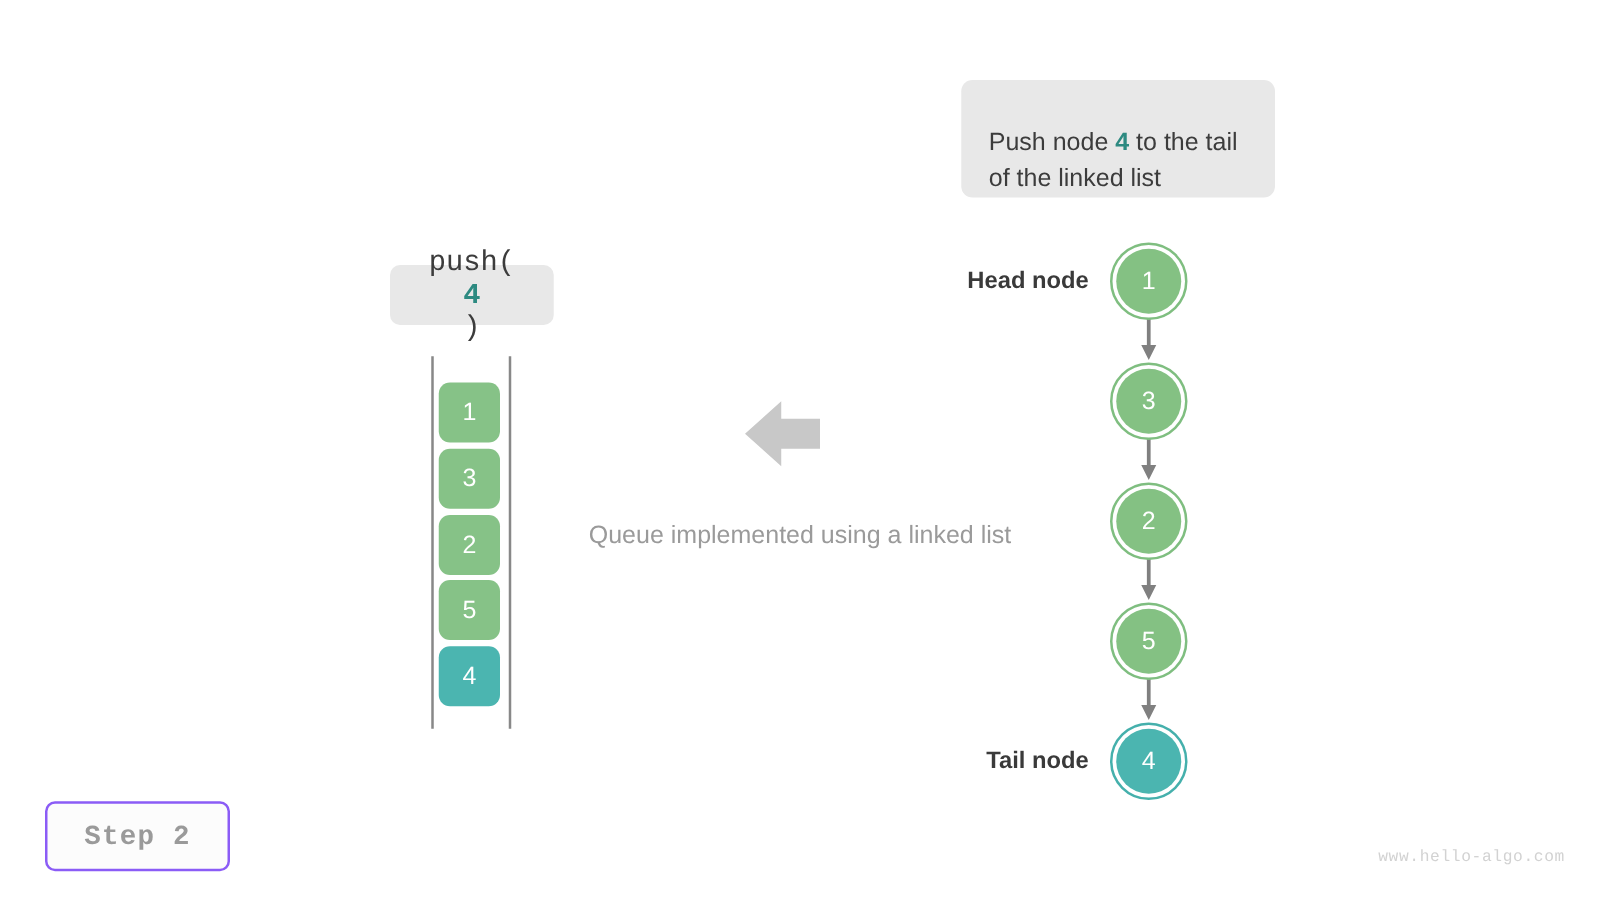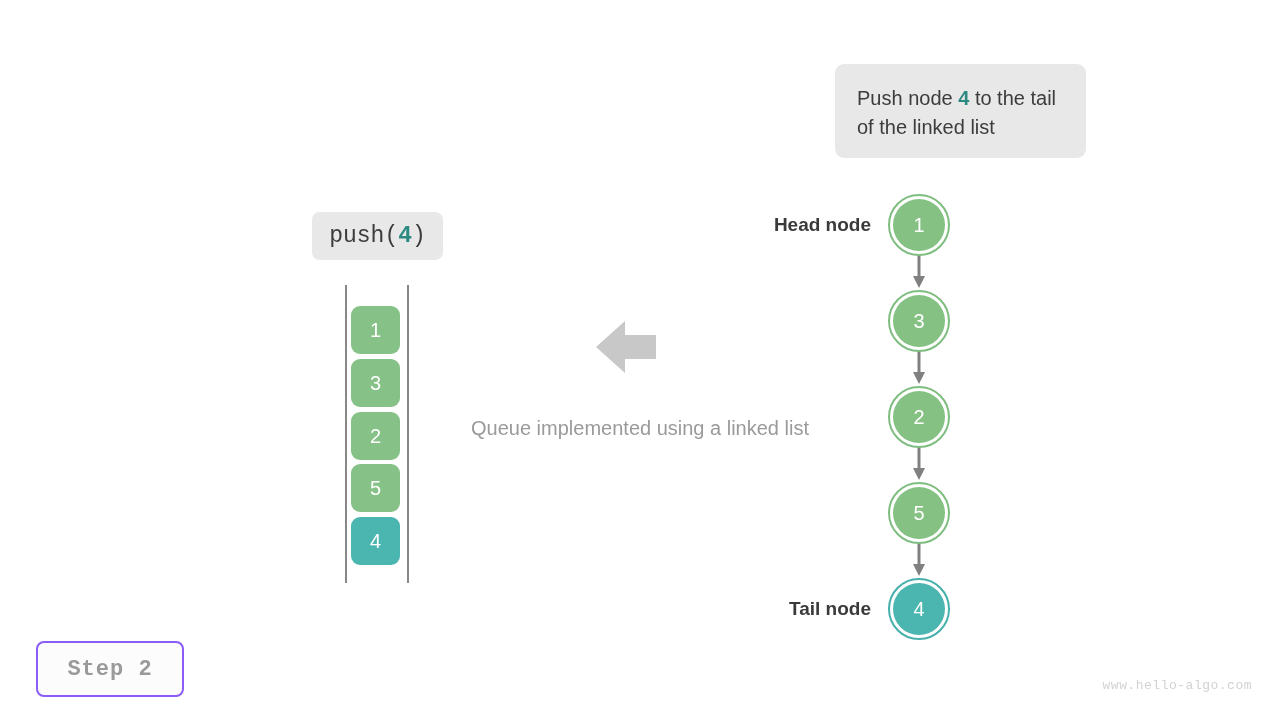--- a/index.html
+++ b/index.html
@@ -12,28 +12,28 @@
     height: 720px;
     position: relative;
     overflow: hidden;
     font-family: "Liberation Sans", sans-serif;
     -webkit-font-smoothing: antialiased;
   }
 
   
   .callout {
     position: absolute;
-    left: 835px;
+    left: 769px;
     top: 64px;
     width: 251px;
     height: 94px;
     background: #e8e8e8;
     border-radius: 9px;
     box-sizing: border-box;
-    padding: 20px 22px;
+    padding: 36px 22px;
   }
   .callout-text {
     font-size: 20px;
     line-height: 29px;
     color: #3c3c3c;
     font-family: "Liberation Sans", sans-serif;
   }
   .hl-teal {
     color: #2d8a81;
     font-weight: bold;
@@ -48,20 +48,21 @@
     height: 48px;
     background: #e8e8e8;
     border-radius: 8px;
     display: flex;
     align-items: center;
     justify-content: center;
     font-family: "Liberation Mono", monospace;
     font-size: 23px;
     color: #3c3c3c;
     letter-spacing: 0px;
+    flex-direction: column;
   }
   .op-label .hl-teal { font-weight: bold; }
 
   
   .queue-wrap {
     position: absolute;
     left: 345px;
     top: 285px;
     width: 64px;
     height: 298px;

